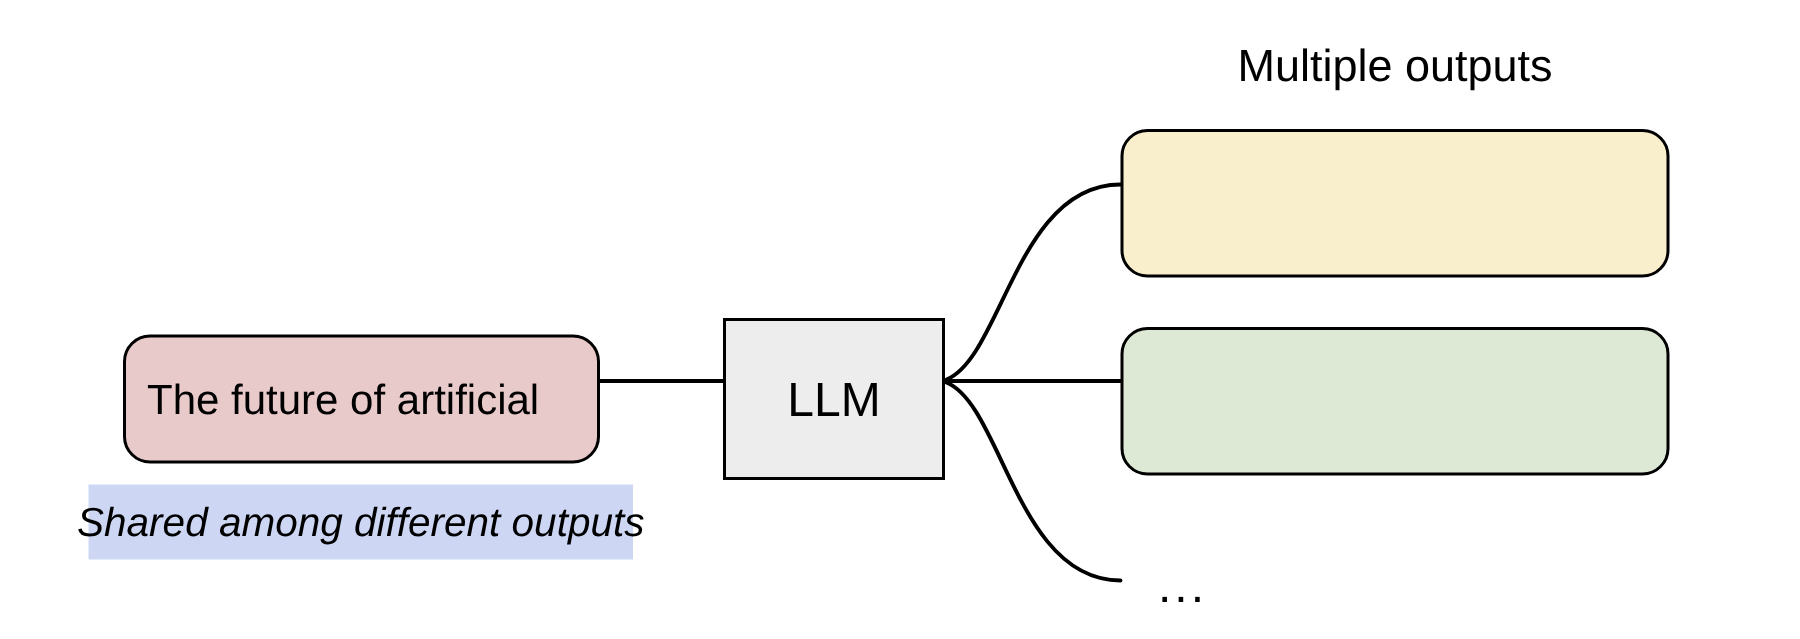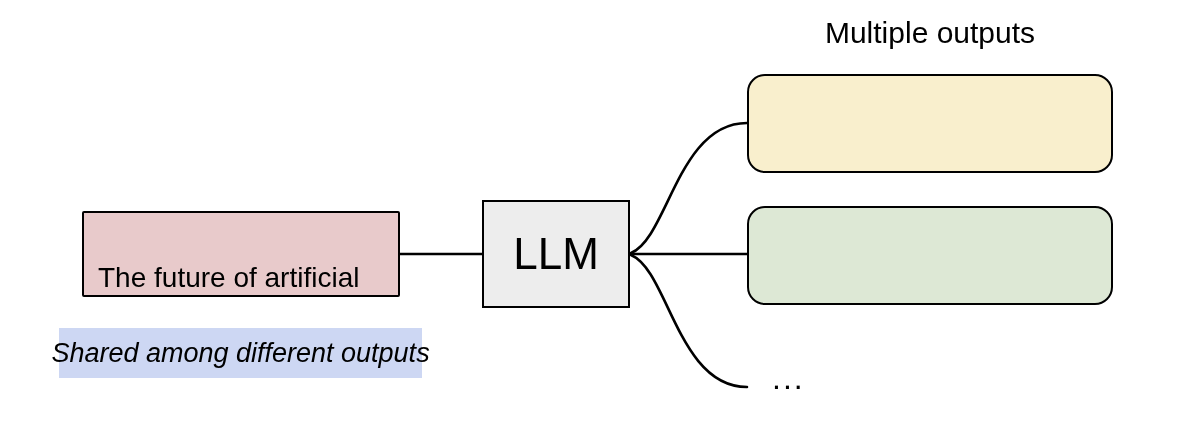--- a/index.html
+++ b/index.html
@@ -9,63 +9,63 @@
     font-family: "Liberation Sans", sans-serif;
     color: #000000;
   }
   .canvas {
     position: relative;
     width: 1200px;
     height: 426px;
     background: #ffffff;
     overflow: hidden;
   }
-  .abs { position: absolute; box-sizing: border-box; }
+  .abs { position: absolute; box-sizing: border-box; margin-top: 12px; }
   .edges {
     position: absolute;
     left: 0; top: 0;
     width: 1200px; height: 426px;
     pointer-events: none;
   }
   .heading {
     font-size: 30px;
     font-weight: 400;
     text-align: center;
     white-space: nowrap;
   }
   .prompt-box {
     left: 82px; top: 211px;
     width: 318px; height: 86px;
     border: 2.6px solid #000;
-    border-radius: 2px;
+    border-radius: 18px;
     display: flex;
     flex-direction: column;
-    justify-content: flex-end;
+    justify-content: center;
     padding-left: 14px;
     font-size: 28px;
     line-height: 35px;
   }
   .note-box {
-    left: 59px; top: 328px;
+    left: 59px; top: 311px;
     width: 363px; height: 50px;
     display: flex;
     align-items: center;
     justify-content: center;
     font-style: italic;
     font-size: 27px;
     white-space: nowrap;
   }
   .llm-box {
     left: 482px; top: 200px;
     width: 148px; height: 108px;
     border: 2.6px solid #000;
     display: flex;
     align-items: center;
     justify-content: center;
-    font-size: 44px;
+    font-size: 32px;
   }
   .output-box {
     width: 366px; height: 99px;
     border: 2.6px solid #000;
     border-radius: 18px;
   }
   .output-1 { left: 747px; top: 74px; }
   .output-2 { left: 747px; top: 206px; }
   .prompt-label { left: 82px; top: 152px; width: 318px; }
   .outputs-label { left: 747px; top: 16px; width: 366px; }

